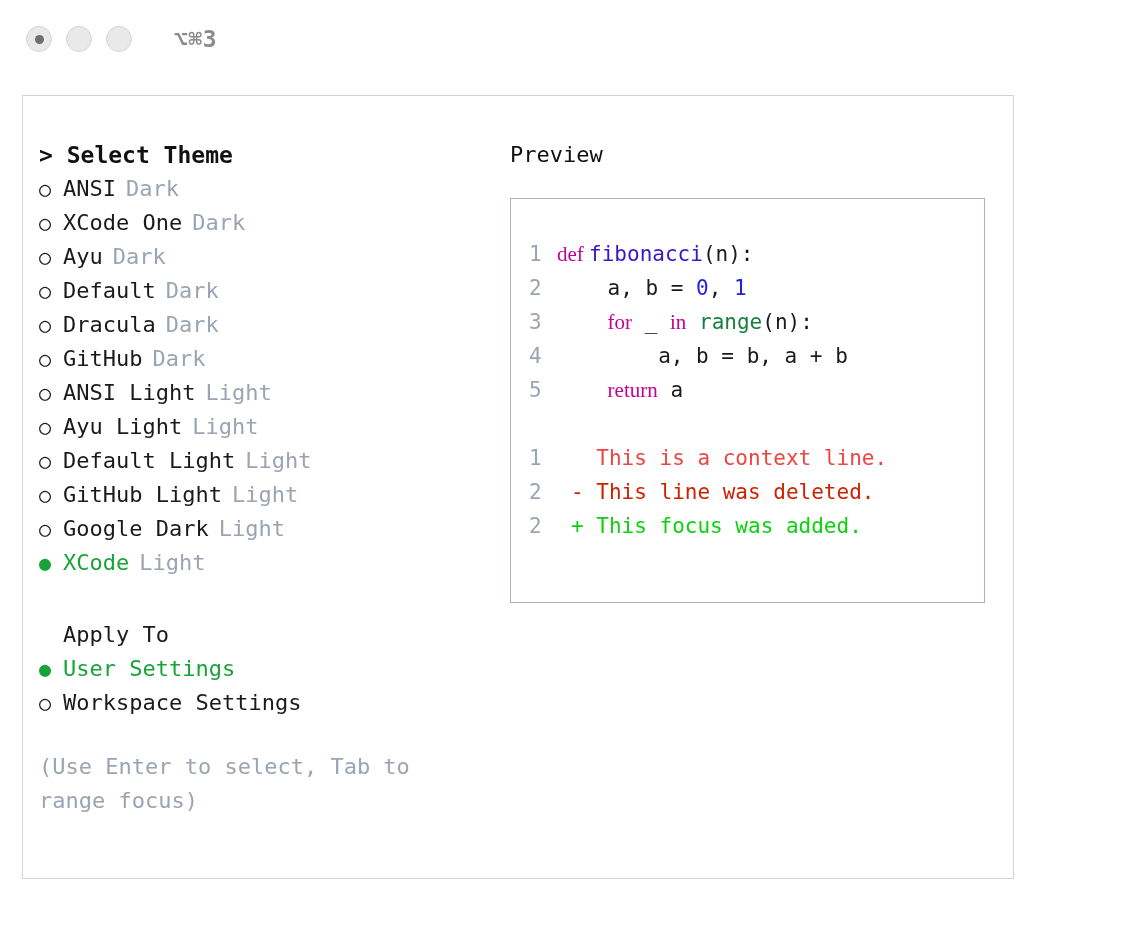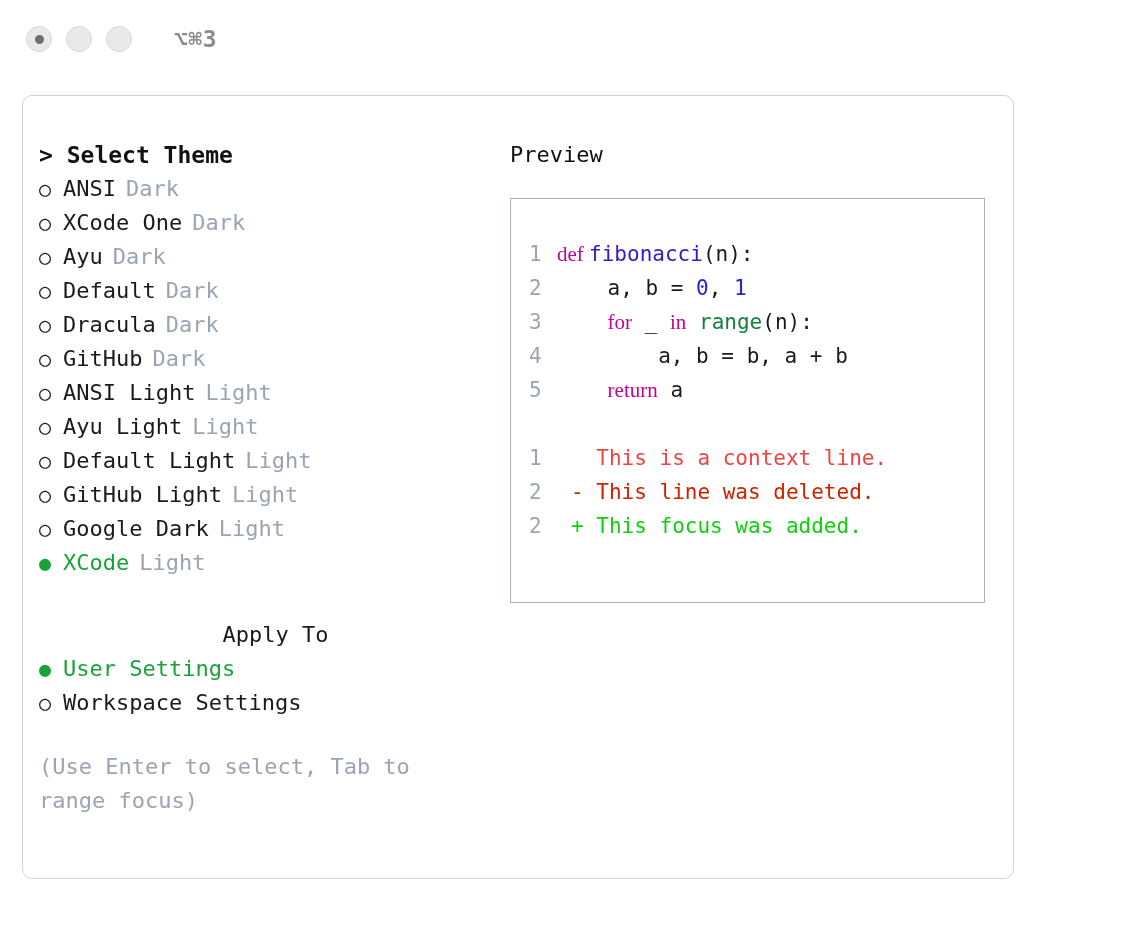--- a/index.html
+++ b/index.html
@@ -61,21 +61,21 @@
     letter-spacing: 0.5px;
   }
   
   .panel {
     position: absolute;
     left: 22px;
     top: 95px;
     width: 992px;
     height: 784px;
     border: 1px solid #d3d3d3;
-    border-radius: 10px;
+    border-radius: 0;
     box-sizing: border-box;
     background: #ffffff;
   }
   .panel-inner {
     display: flex;
     padding: 42px 0 0 0;
   }
   
   .left-col {
     width: 465px;
@@ -115,21 +115,20 @@
   .opt-tag {
     color: #9aa4b2;
     margin-left: 10px;
   }
   .section-title {
     font-size: 22px;
     color: #1a1a1a;
     line-height: 34px;
     padding-left: 24px;
     white-space: pre;
-    text-align: center;
   }
   .spacer-lg { height: 38px; }
   .spacer-sm { height: 30px; }
   .hint {
     color: #9aa4b2;
     font-size: 22px;
     line-height: 34px;
     width: 400px;
     white-space: pre-wrap;
   }

